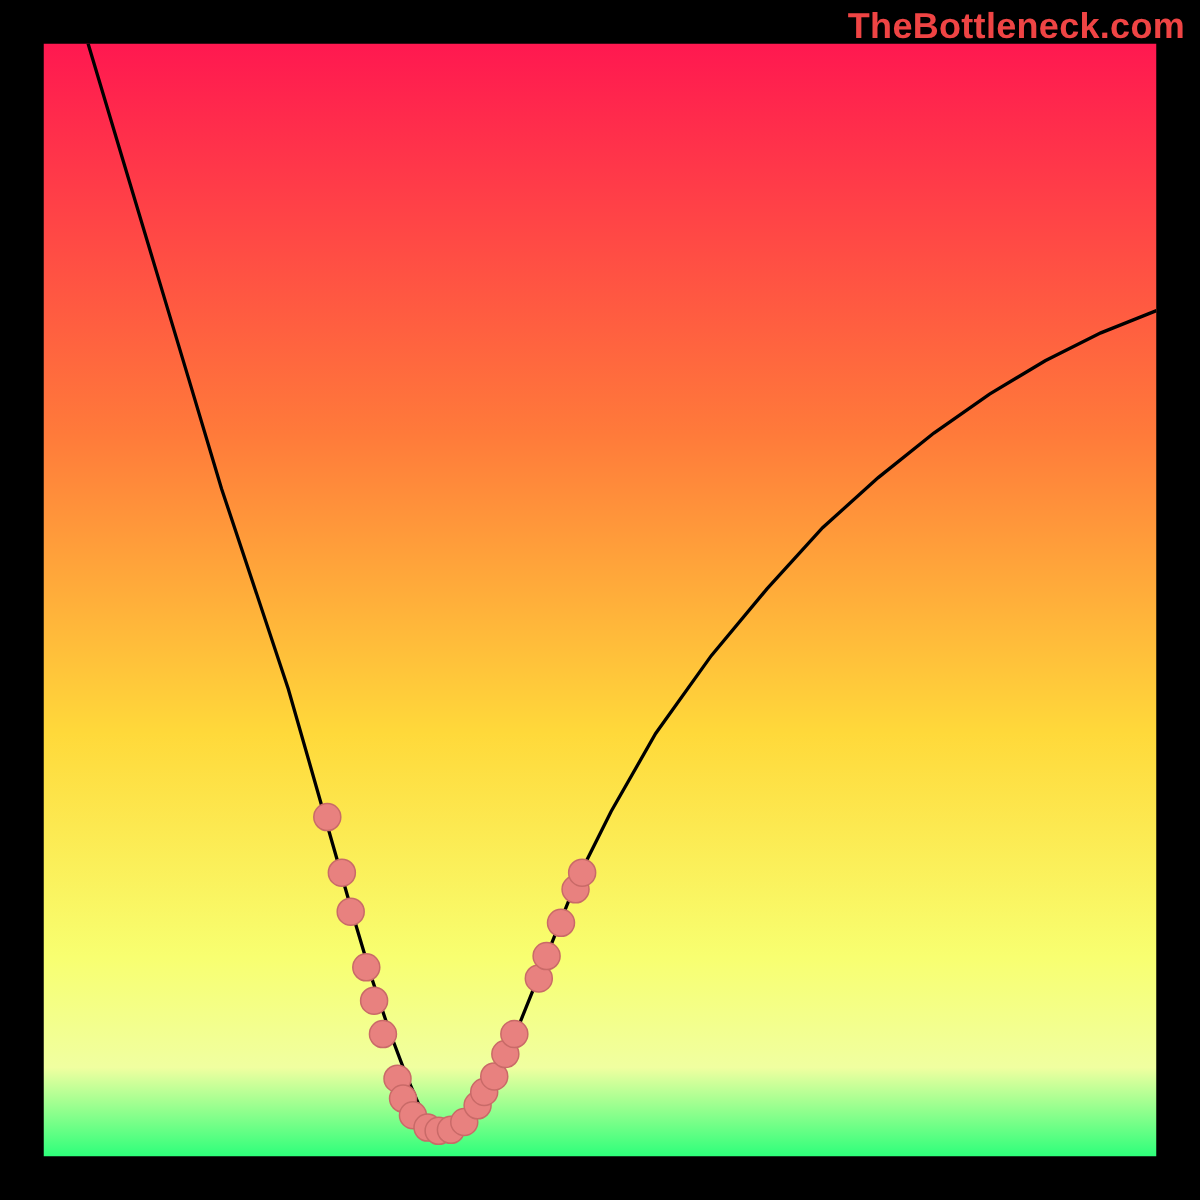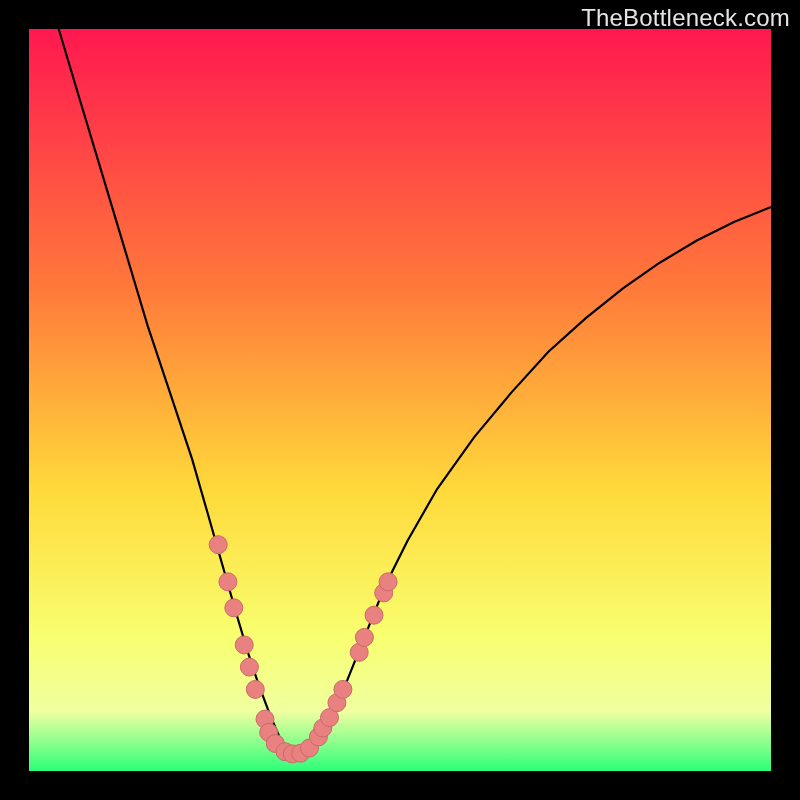--- a/index.html
+++ b/index.html
@@ -23,24 +23,24 @@
     position: absolute;
     left: 0;
     top: 0;
     width: 742px;
     height: 742px;
   }
   .watermark {
     position: absolute;
     top: 4px;
     right: 10px;
-    color: #e5e5e5;
+    color: #ef4444;
     font-size: 24px;
     letter-spacing: 0.2px;
-    font-weight: 400;
+    font-weight: 700;
     margin-left: 13px;
   }
   svg { display: block; }
 </style>
 </head>
 <body>
 
 <div class="frame">
   <svg class="plot" viewBox="0 0 742 742" preserveAspectRatio="none">
     <defs>

